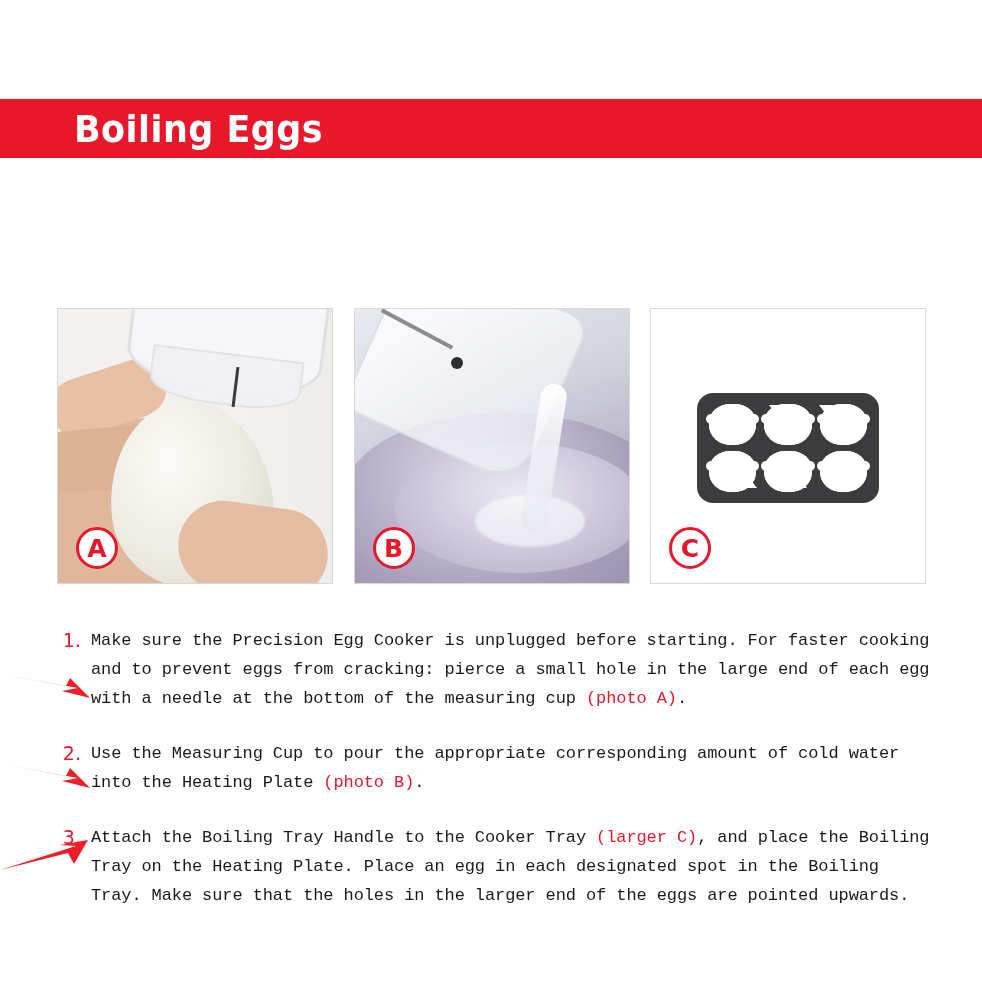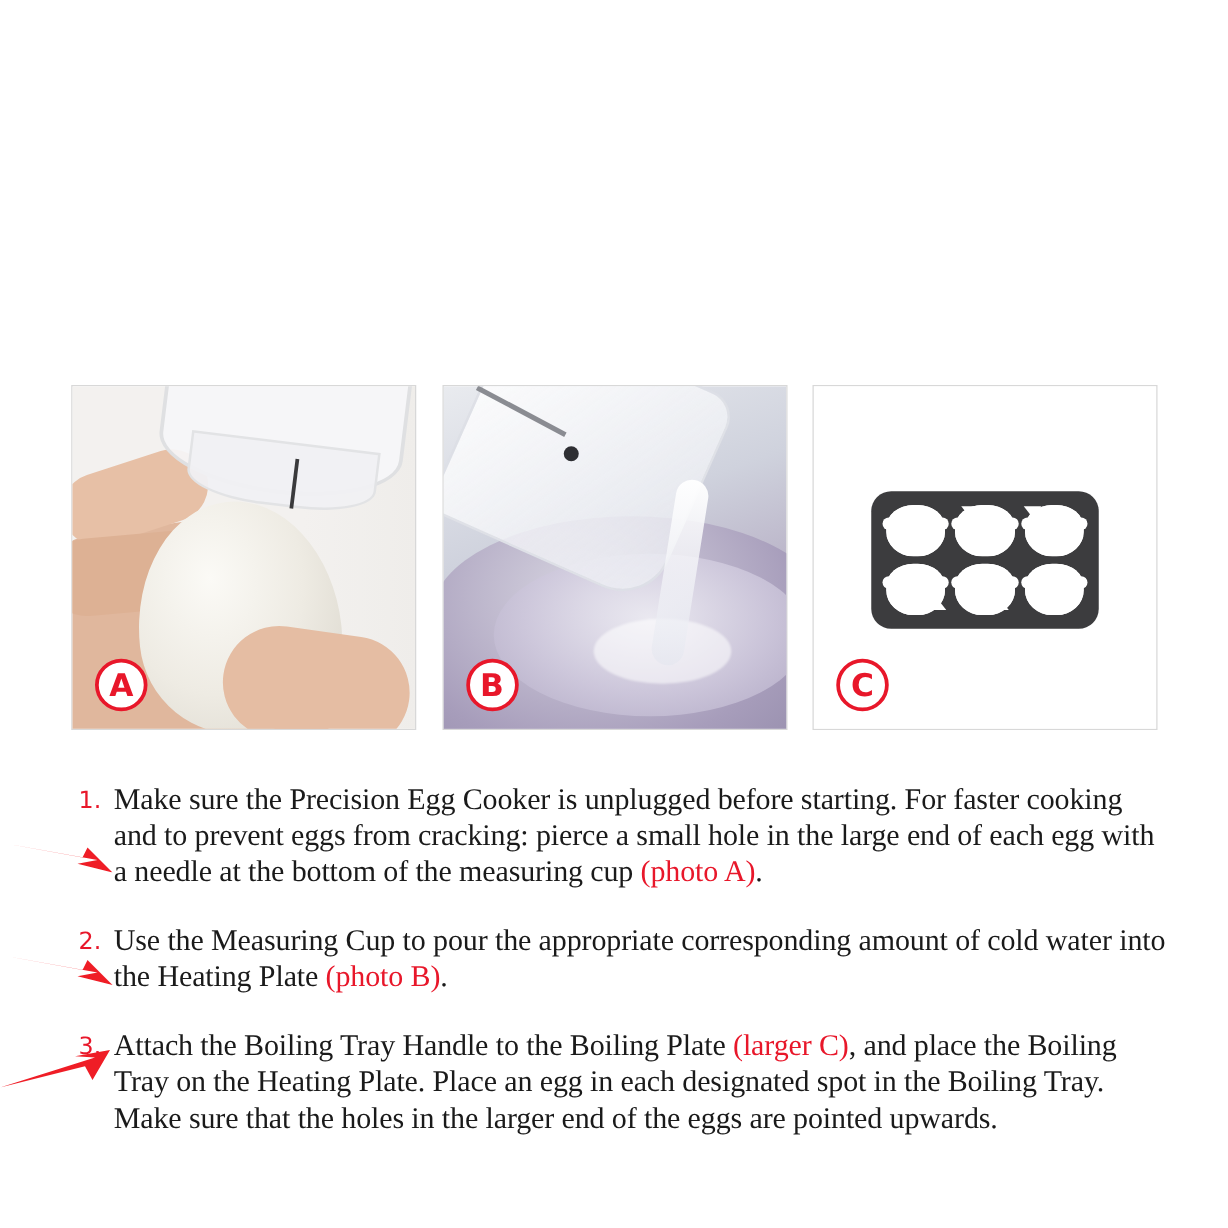--- a/index.html
+++ b/index.html
@@ -287,40 +287,43 @@
     font-size: 19px;
     width: 34px;
     flex: 0 0 34px;
     text-align: right;
     padding-right: 10px;
     box-sizing: border-box;
     font-family: "DejaVu Sans", sans-serif;
     line-height: 29px;
   }
   .step-text {
-    font-size: 24px;
+    font-size: 17px;
     line-height: 29px;
-    font-family: Liberation Serif, serif;
+    font-family: Liberation Mono, monospace;
     letter-spacing: -0.1px;
   }
   .hl { color: #e8172a; }
 
   
   .arrow {
     position: absolute;
     height: 26px;
     pointer-events: none;
   }
   .arrow svg { display: block; }
 </style>
 </head>
 <body>
 
 <div class="page">
 
+  <div class="title-band">
+    <div class="title-text">Boiling Eggs</div>
+  </div>
 
   <div class="photo-row">
 
     <div class="photo">
       <div class="pa-bg"></div>
       <div class="pa-shadow"></div>
       <div class="pa-hand"></div>
       <div class="pa-finger1"></div>
       <div class="pa-finger2"></div>
       <div class="pa-egg"></div>
@@ -378,21 +381,21 @@
     <div class="step">
       <div class="step-num">2.</div>
       <div class="step-text">
         <span>Use the Measuring Cup to pour the appropriate corresponding amount of cold water into the Heating Plate </span><span class="hl">(photo B)</span><span>.</span>
       </div>
     </div>
 
     <div class="step">
       <div class="step-num">3.</div>
       <div class="step-text">
-        <span>Attach the Boiling Tray Handle to the Boiling Plate </span><span class="hl">(larger C)</span><span>, and place the Boiling Tray on the Heating Plate. Place an egg in each designated spot in the Boiling Tray. Make sure that the holes in the larger end of the eggs are pointed upwards.</span>
+        <span>Attach the Boiling Tray Handle to the Cooker Tray </span><span class="hl">(larger C)</span><span>, and place the Boiling Tray on the Heating Plate. Place an egg in each designated spot in the Boiling Tray. Make sure that the holes in the larger end of the eggs are pointed upwards.</span>
       </div>
     </div>
 
   </div>
 
   <div class="arrow" style="left:0px; top:672px; width:96px;">
     <svg width="96" height="26" viewBox="0 0 96 26">
       <path d="M0 2 L78 16 L62 19 L90 26 L70 6 L66 14 Z" fill="#ef1d26"></path>
     </svg>
   </div>

